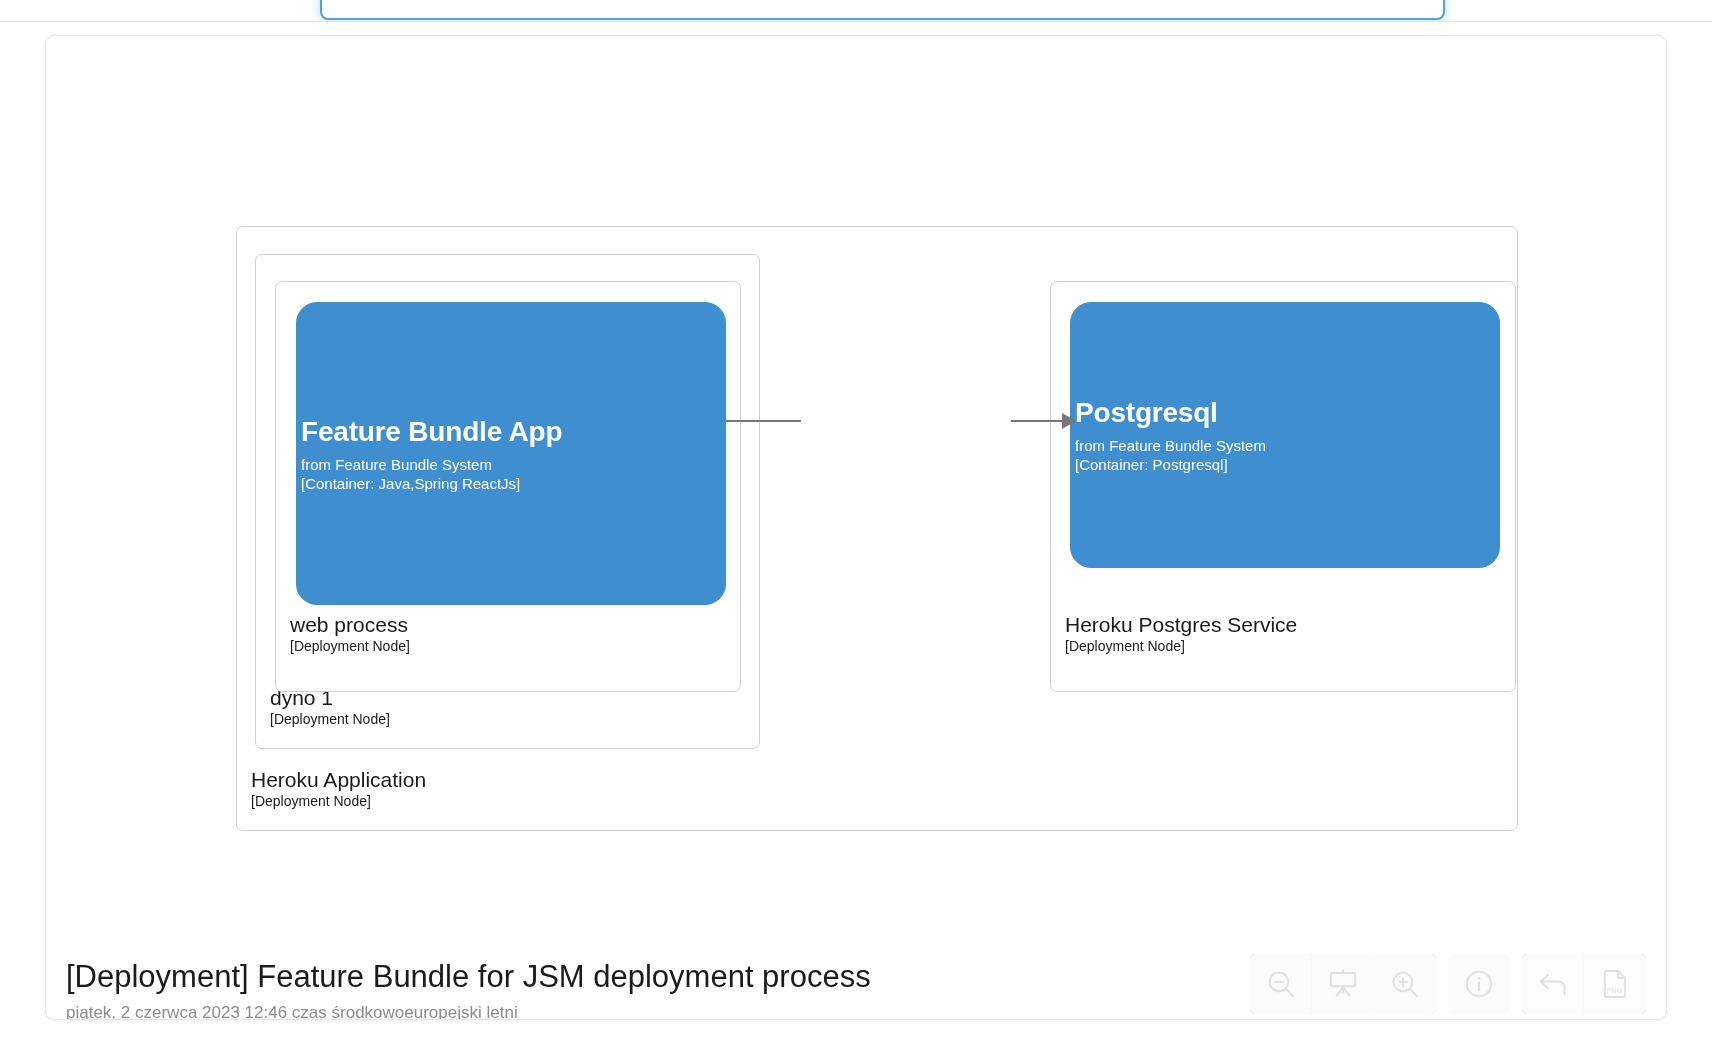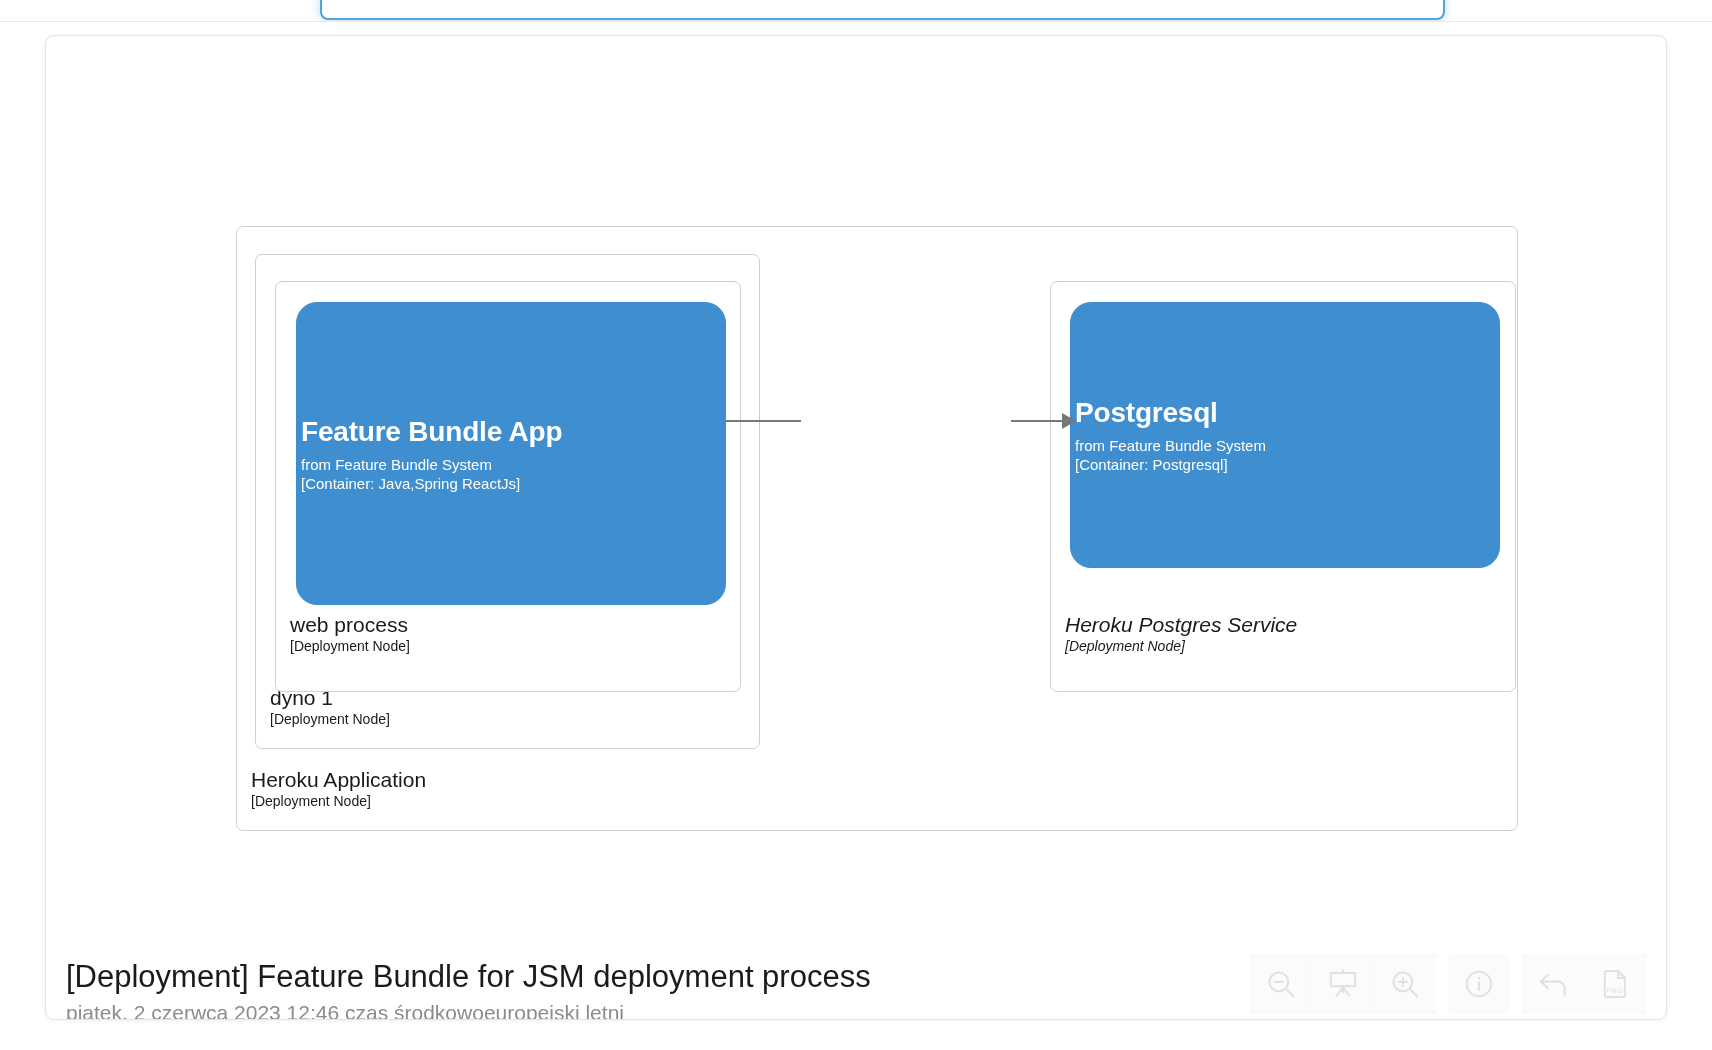--- a/index.html
+++ b/index.html
@@ -151,21 +151,21 @@
     position: absolute;
     left: 20px; top: 73px;
     font-size: 31px;
     color: #1b1b1b;
     line-height: 36px;
     white-space: nowrap;
   }
   #diagram-timestamp {
     position: absolute;
     left: 20px; top: 116px;
-    font-size: 21px;
+    font-size: 17px;
     color: #8c8c8c;
     line-height: 21px;
     white-space: nowrap;
   }
 
   
   #toolbar {
     position: absolute;
     right: 22px; top: 68px;
     display: flex;
@@ -225,21 +225,21 @@
       </div>
     </div>
 
     <div class="container-box" style="left:250px; top:266px; width:430px; height:303px;">
       <div class="cb-title">Feature Bundle App</div>
       <div class="cb-sub">from Feature Bundle System</div>
       <div class="cb-tech">[Container: Java,Spring ReactJs]</div>
     </div>
 
     <div class="dep-node" style="left:1004px; top:245px; width:466px; height:411px;">
-      <div class="dep-label" style="left:14px; top:330px;font-style:italic;">
+      <div class="dep-label" style="left:14px; top:330px;">
         <span class="dep-name">Heroku Postgres Service</span>
         <span class="dep-type">[Deployment Node]</span>
       </div>
     </div>
 
     <div class="container-box" style="left:1024px; top:266px; width:430px; height:266px;">
       <div class="cb-title">Postgresql</div>
       <div class="cb-sub">from Feature Bundle System</div>
       <div class="cb-tech">[Container: Postgresql]</div>
     </div>

